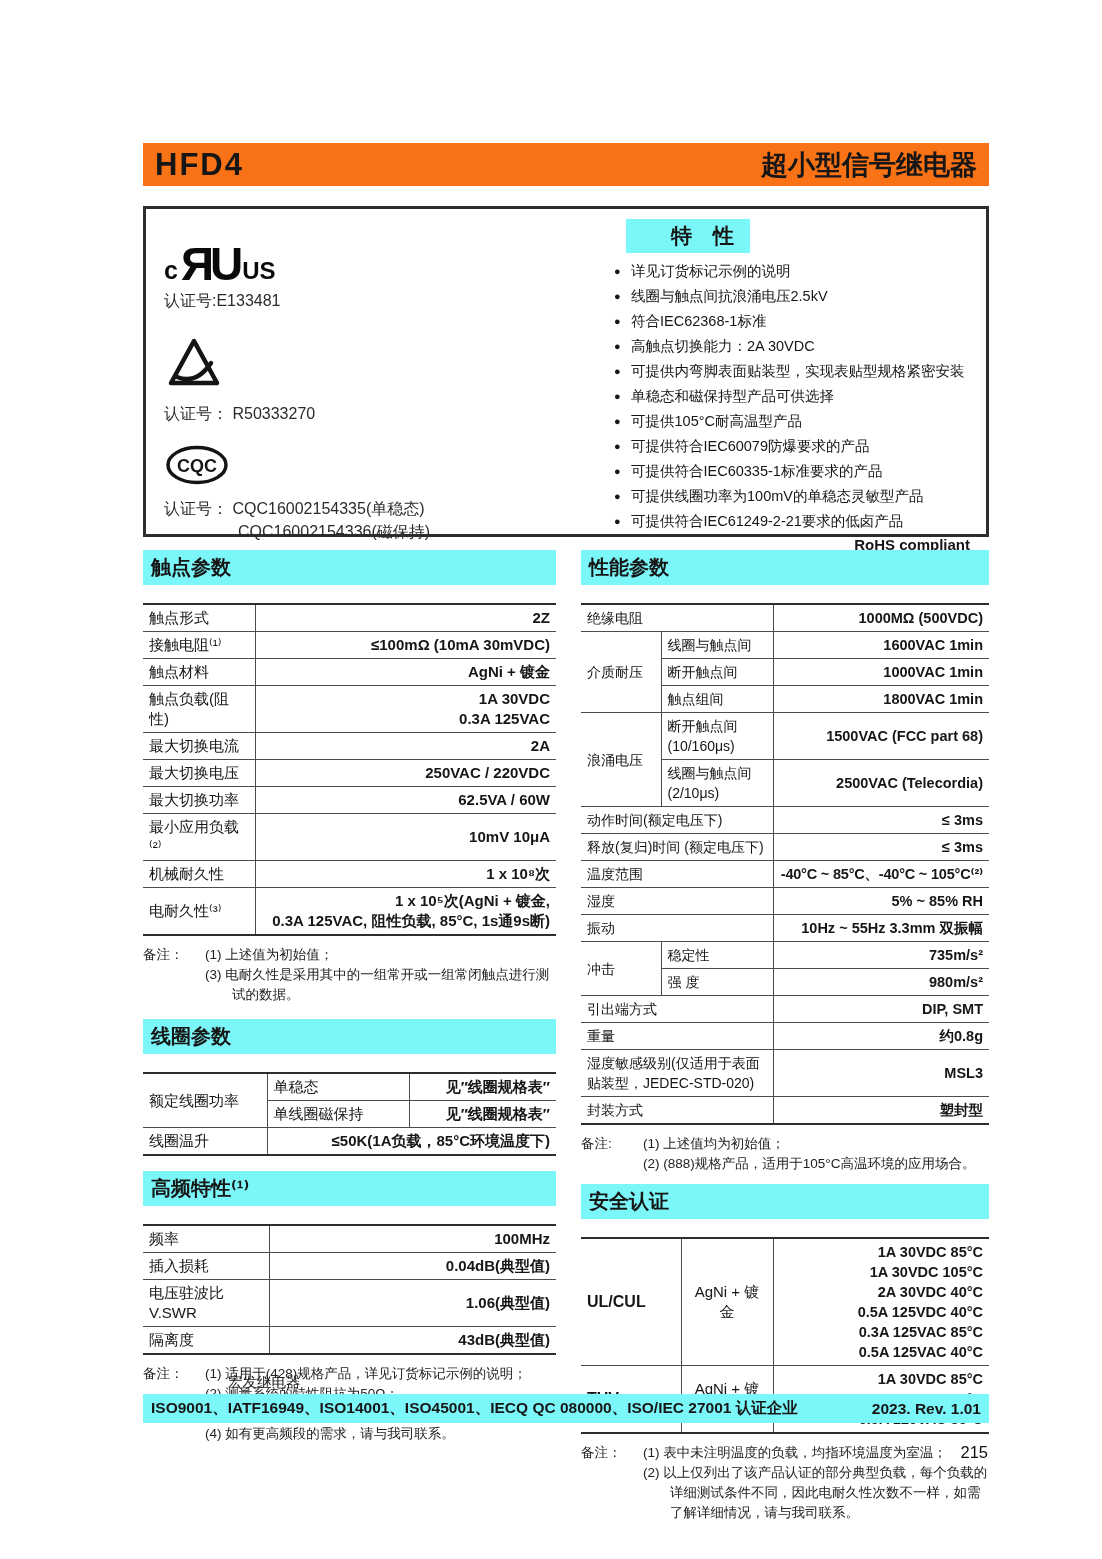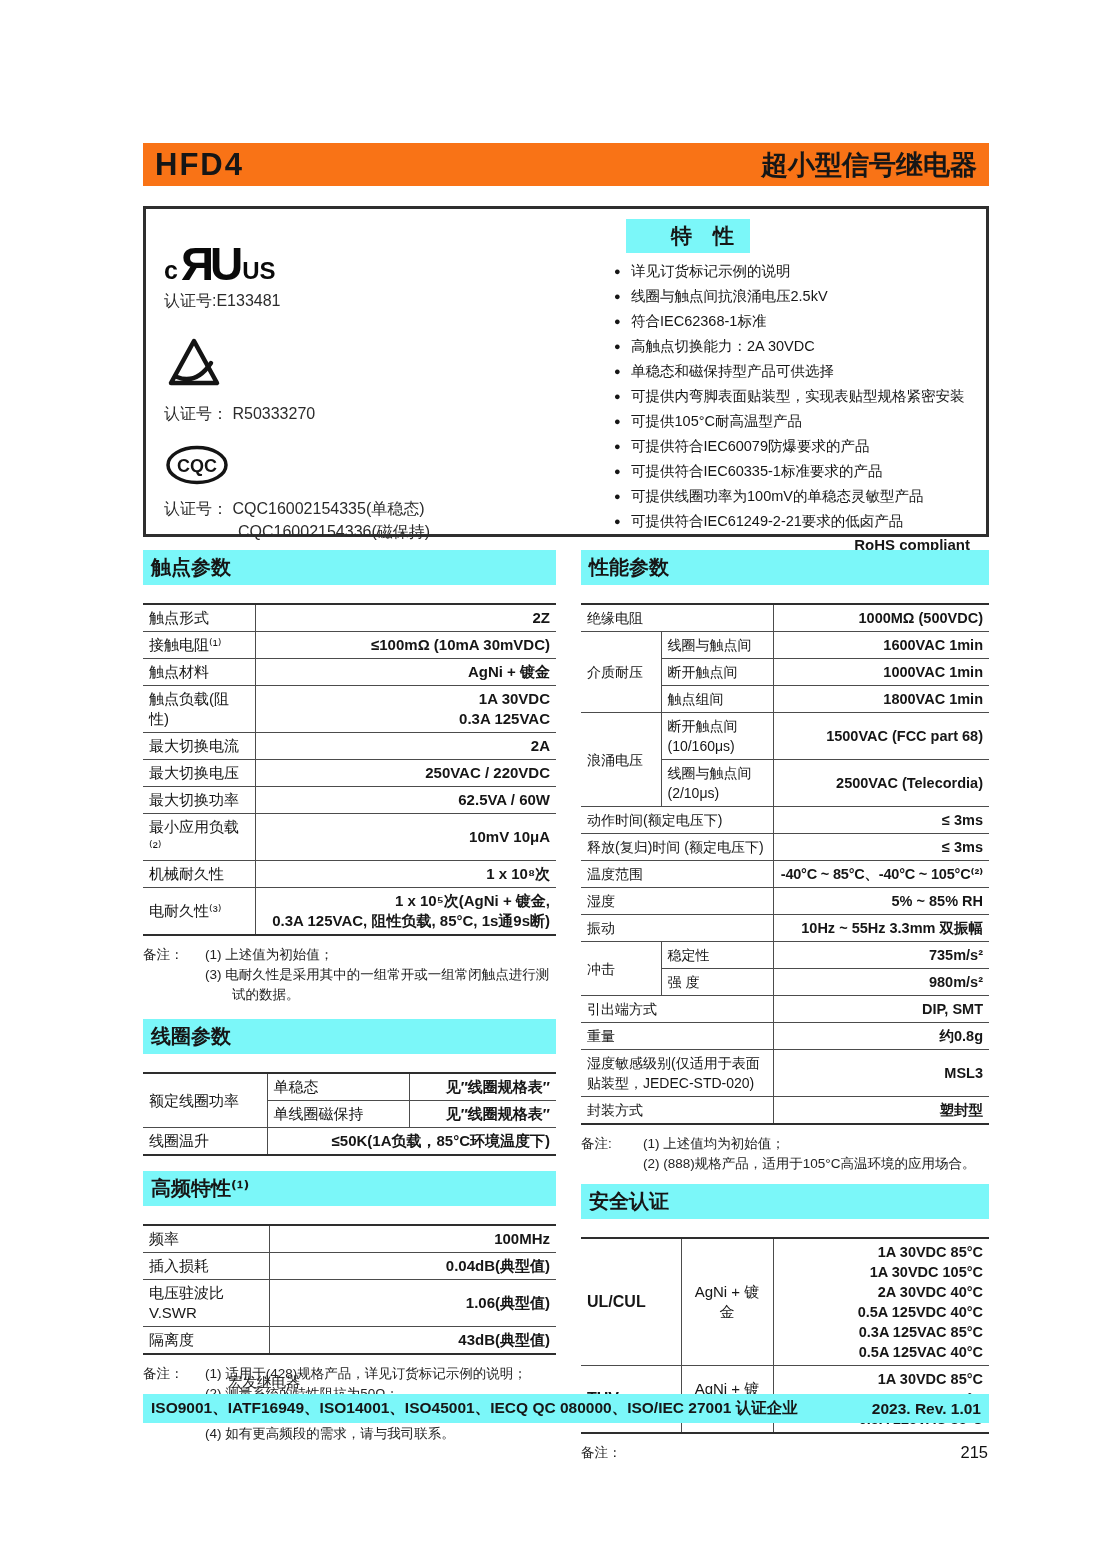--- a/index.html
+++ b/index.html
@@ -105,22 +105,22 @@
       </div>
     </div>
 
     <div class="cert-right">
       <div class="features-title accent-bg" style="background-color: rgb(123, 247, 249); padding-left: 45px;">特　性</div>
       <ul class="features-list">
         <li class="feature-item">详见订货标记示例的说明</li>
         <li class="feature-item">线圈与触点间抗浪涌电压2.5kV</li>
         <li class="feature-item">符合IEC62368-1标准</li>
         <li class="feature-item">高触点切换能力：2A 30VDC</li>
+        <li class="feature-item">可提供内弯脚表面贴装型，实现表贴型规格紧密安装</li>
         <li class="feature-item">单稳态和磁保持型产品可供选择</li>
-        <li class="feature-item">可提供内弯脚表面贴装型，实现表贴型规格紧密安装</li>
         <li class="feature-item">可提供105°C耐高温型产品</li>
         <li class="feature-item">可提供符合IEC60079防爆要求的产品</li>
         <li class="feature-item">可提供符合IEC60335-1标准要求的产品</li>
         <li class="feature-item">可提供线圈功率为100mV的单稳态灵敏型产品</li>
         <li class="feature-item">可提供符合IEC61249-2-21要求的低卤产品</li>
       </ul>
       <div class="rohs">RoHS compliant</div>
     </div>
   </div>
 
@@ -363,20 +363,24 @@
           <td class="agency">TUV</td>
           <td class="material">AgNi + 镀金</td>
           <td class="loads">1A 30VDC 85°C
 0.3A 125VAC 85°C
 0.5A 125VAC 85°C</td>
         </tr>
       </tbody>
         </table>
       <div class="notes">
         <div class="notes-label">备注：</div>
+        <div class="notes-items">
+          <div class="note-item">(1) 表中未注明温度的负载，均指环境温度为室温；</div>
+          <div class="note-item">(2) 以上仅列出了该产品认证的部分典型负载，每个负载的详细测试条件不同，因此电耐久性次数不一样，如需了解详细情况，请与我司联系。</div>
+        </div>
       </div>
     </div>
   </div>
 </div>
 
 <div class="footer">
   <div class="company">宏发继电器</div>
   <div class="footer-bar accent-bg" style="background-color: rgb(123, 247, 249);">
     <span>ISO9001、IATF16949、ISO14001、ISO45001、IECQ QC 080000、ISO/IEC 27001 认证企业</span>
     <span>2023. Rev. 1.01</span>

